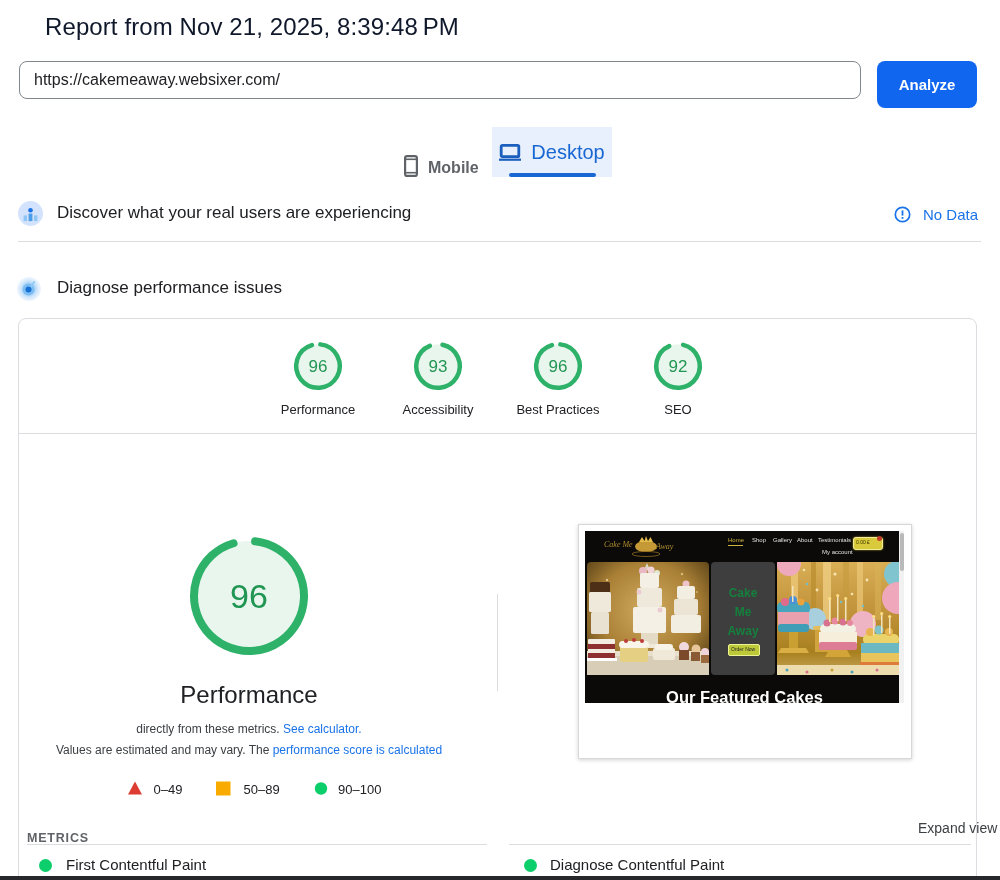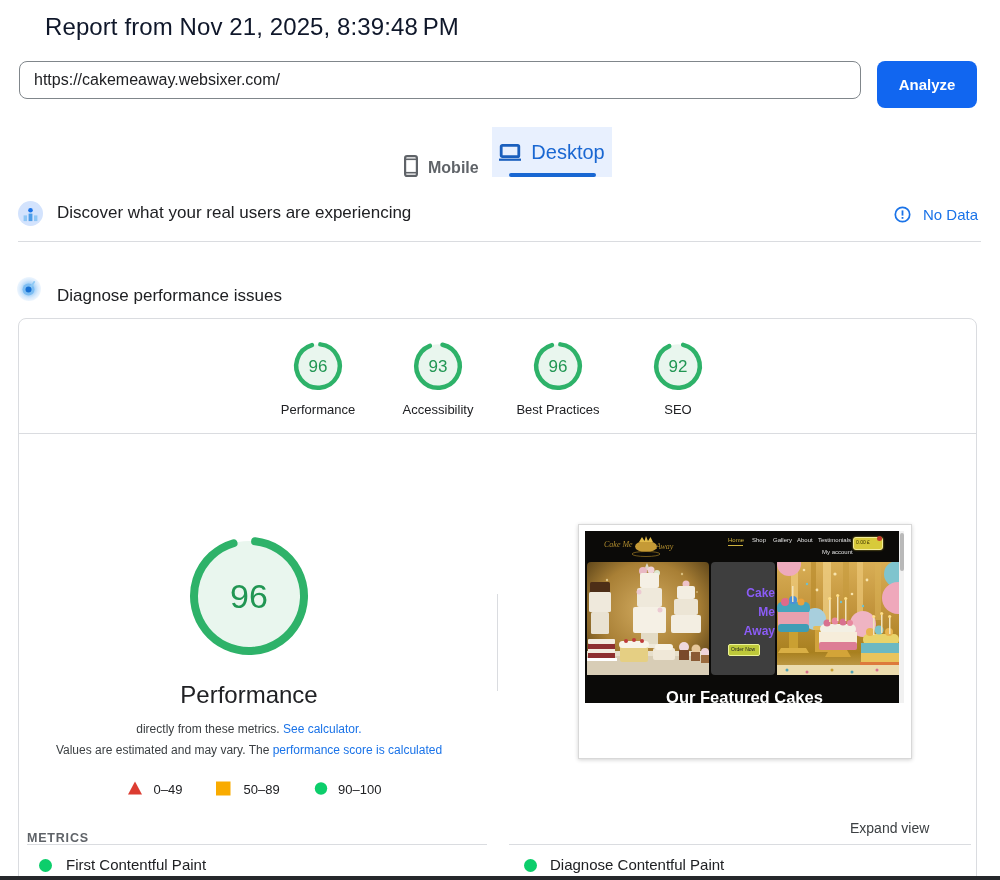--- a/index.html
+++ b/index.html
@@ -18,32 +18,32 @@
   .desktab{position:absolute;left:492px;top:0;width:120px;height:50px;background:#e8f0fe;
            display:flex;align-items:center;justify-content:center;}
   .desktab .txt{color:#1967d2;font-size:20px;margin-left:10px;}
   .desk-underline{position:absolute;left:509px;top:46px;width:87px;height:4px;background:#1967d2;border-radius:2px;}
   .row1-icon{left:18px;top:201px;}
   .row1-text{left:57px;top:203px;font-size:17px;color:#202124;}
   .nodata-i{left:894px;top:206px;}
   .nodata{left:923px;top:206px;font-size:15px;color:#1a73e8;}
   .div1{left:18px;top:241px;width:963px;height:1px;background:#dadce0;}
   .row2-icon{left:17px;top:277px;}
-  .row2-text{left:57px;top:286px;font-size:17px;color:#202124;}
+  .row2-text{left:57px;top:278px;font-size:17px;color:#202124;}
   .card{left:18px;top:318px;width:959px;height:600px;border:1px solid #dadce0;
         border-radius:8px;box-sizing:border-box;background:#fff;}
   .gauge-label{font-size:13px;color:#202124;text-align:center;}
   .carddiv{left:18px;top:433px;width:959px;height:1px;background:#dadce0;}
   .vdiv{left:497px;top:594px;width:1px;height:97px;background:#dadce0;}
   .perf-title{left:99px;top:681px;width:300px;text-align:center;font-size:24px;color:#202124;}
   .perf-desc{left:44px;top:719px;width:410px;text-align:center;font-size:12px;color:#3c4043;line-height:20.5px;}
   .perf-desc a{color:#1a73e8;text-decoration:none;}
   .legend{left:119px;top:780px;width:270px;height:17px;}
   .metrics-h{left:27px;top:809px;font-size:12.5px;font-weight:bold;color:#5f6368;letter-spacing:0.8px;margin-top:22px;}
-  .expand{left:850px;top:820px;font-size:14px;color:#3c4043;}
+  .expand{left:918px;top:820px;font-size:14px;color:#3c4043;}
   .mdiv1{left:27px;top:844px;width:460px;height:1px;background:#dadce0;}
   .mdiv2{left:509px;top:844px;width:462px;height:1px;background:#dadce0;}
   .mdot{width:13px;height:13px;border-radius:50%;background:#0cce6b;}
   .mlabel{font-size:15px;color:#202124;}
   .botbar{left:0;top:876px;width:1000px;height:4px;background:#26282b;}
 </style>
 </head>
 <body>
   <div class="abs title">Report from Nov 21, 2025, 8:39:48 PM</div>
   <div class="abs urlbox">
@@ -247,21 +247,21 @@
         <rect x="68" y="82" width="18" height="6" rx="3" fill="#f8f3e7"></rect>
         <circle cx="97" cy="85" r="5" fill="#efd9de"></circle>
         <rect x="92" y="88" width="10" height="10" fill="#7a4a2a"></rect>
         <circle cx="109" cy="87" r="4.5" fill="#e7c79a"></circle>
         <rect x="104" y="90" width="9" height="9" fill="#8a5a34"></rect>
         <circle cx="118" cy="90" r="4" fill="#efd3da"></circle>
         <rect x="114" y="93" width="8" height="8" fill="#9a6a3e"></rect>
       </svg>
 
       <div style="position:absolute;left:126px;top:31px;width:64px;height:113px;background:#3e3e3e;border-radius:4px;"></div>
-      <div style="position:absolute;left:126px;top:53px;width:64px;text-align:right;font-size:12px;font-weight:bold;color:#8b5cf6;line-height:19px;">Cake<br>Me<br>Away</div>
+      <div style="position:absolute;left:126px;top:53px;width:64px;text-align:center;font-size:12px;font-weight:bold;color:#15803d;line-height:19px;">Cake<br>Me<br>Away</div>
       <div style="position:absolute;left:143px;top:113px;width:30px;height:10px;background:#bec93a;border:1px solid #ecf394;border-radius:2px;"></div>
       <div style="position:absolute;left:146px;top:115px;font-size:5px;color:#222;">Order Now</div>
 
       <svg style="position:absolute;left:192px;top:31px;" width="123" height="113" viewBox="0 0 123 113">
         <defs>
           <linearGradient id="goldR" x1="0" y1="0" x2="0" y2="1">
             <stop offset="0" stop-color="#d9ae55"></stop>
             <stop offset="0.45" stop-color="#c0923a"></stop>
             <stop offset="0.8" stop-color="#a8801f"></stop>
             <stop offset="1" stop-color="#caa95f"></stop>

